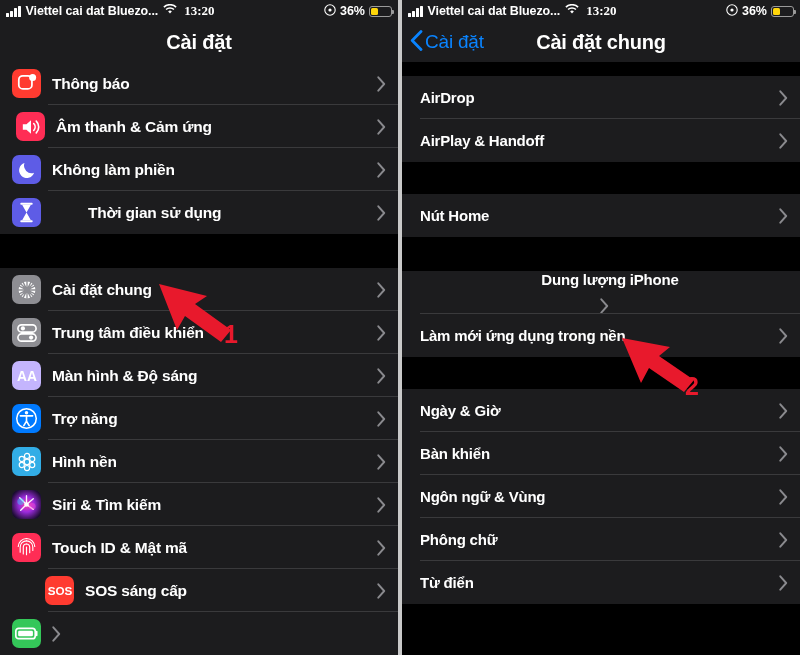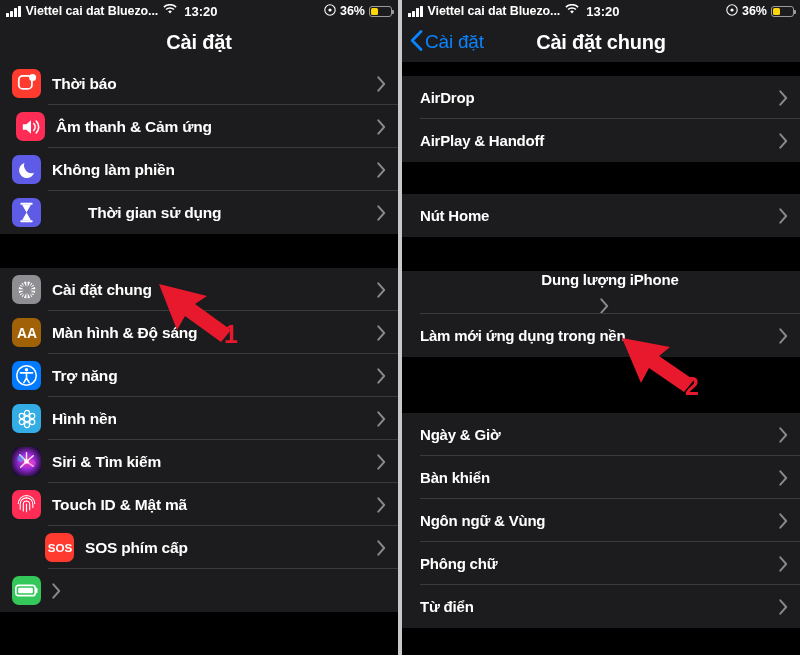--- a/index.html
+++ b/index.html
@@ -79,20 +79,21 @@
     font-size: 12.5px;
     font-weight: bold;
     white-space: nowrap;
     letter-spacing: -0.1px;
   }
   .wifi-icon { display: block; }
   .sb-time {
     font-size: 13px;
     font-weight: bold;
     margin-left: 2px;
+    font-family: Liberation Serif, serif;
   }
   .alarm-icon { display:block; }
   .battery-pct { font-size: 12.5px; font-weight: bold; }
   .battery {
     position: relative;
     width: 23px;
     height: 11px;
     border: 1.3px solid #9a9a9a;
     border-radius: 3px;
     box-sizing: border-box;
@@ -259,21 +260,21 @@
 
     <div class="list-body" id="left-list">
         <div class="group">
           <div class="row row-left" style="height: 43px;">
             <span class="row-icon" style="background:#ff3b30">
               <svg width="21" height="21" viewBox="0 0 24 24">
                 <rect x="3.2" y="3.2" width="15" height="15" rx="4.6" fill="none" stroke="#fff" stroke-width="2"></rect>
                 <circle cx="19" cy="5" r="4" fill="#fff"></circle>
               </svg>
             </span>
-            <span class="row-label">Thời báo</span>
+            <span class="row-label">Thông báo</span>
             <span class="chevron">
               <svg width="9" height="16" viewBox="0 0 9 16">
                 <path d="M1.3 1.3 7.2 8l-5.9 6.7" fill="none" stroke="#8a8a8e" stroke-width="1.9" stroke-linecap="round" stroke-linejoin="round"></path>
               </svg>
             </span>
             <span class="sep"></span>
           </div>
           <div class="row row-left" style="height: 43px; padding-left: 16px;">
             <span class="row-icon" style="background:#ff2d55">
               <svg width="22" height="20" viewBox="0 0 24 22">
@@ -337,21 +338,38 @@
             </span>
             <span class="row-label">Cài đặt chung</span>
             <span class="chevron">
               <svg width="9" height="16" viewBox="0 0 9 16">
                 <path d="M1.3 1.3 7.2 8l-5.9 6.7" fill="none" stroke="#8a8a8e" stroke-width="1.9" stroke-linecap="round" stroke-linejoin="round"></path>
               </svg>
             </span>
             <span class="sep"></span>
           </div>
           <div class="row row-left" style="height: 43px;">
-            <span class="row-icon" style="background:#a16207">
+            <span class="row-icon" style="background:#8e8e93">
+              <svg width="22" height="20" viewBox="0 0 24 22">
+                <rect x="2" y="2" width="20" height="8" rx="4" fill="none" stroke="#fff" stroke-width="1.8"></rect>
+                <circle cx="7.5" cy="6" r="2.3" fill="#fff"></circle>
+                <rect x="2" y="12" width="20" height="8" rx="4" fill="none" stroke="#fff" stroke-width="1.8"></rect>
+                <circle cx="16.5" cy="16" r="2.3" fill="#fff"></circle>
+              </svg>
+            </span>
+            <span class="row-label">Trung tâm điều khiển</span>
+            <span class="chevron">
+              <svg width="9" height="16" viewBox="0 0 9 16">
+                <path d="M1.3 1.3 7.2 8l-5.9 6.7" fill="none" stroke="#8a8a8e" stroke-width="1.9" stroke-linecap="round" stroke-linejoin="round"></path>
+              </svg>
+            </span>
+            <span class="sep"></span>
+          </div>
+          <div class="row row-left" style="height: 43px;">
+            <span class="row-icon" style="background:#c4b5fd">
               <svg width="24" height="18" viewBox="0 0 26 18">
                 <text x="13" y="14.5" font-family="Liberation Sans, sans-serif" font-size="15" font-weight="bold" fill="#fff" text-anchor="middle">AA</text>
               </svg>
             </span>
             <span class="row-label">Màn hình &amp; Độ sáng</span>
             <span class="chevron">
               <svg width="9" height="16" viewBox="0 0 9 16">
                 <path d="M1.3 1.3 7.2 8l-5.9 6.7" fill="none" stroke="#8a8a8e" stroke-width="1.9" stroke-linecap="round" stroke-linejoin="round"></path>
               </svg>
             </span>
@@ -446,21 +464,21 @@
               </svg>
             </span>
             <span class="sep"></span>
           </div>
           <div class="row row-left" style="height: 43px; padding-left: 45px;">
             <span class="row-icon" style="background:#ff3b30">
               <svg width="28" height="16" viewBox="0 0 30 16">
                 <text x="15" y="12.8" font-family="Liberation Sans, sans-serif" font-size="12.5" font-weight="bold" fill="#fff" text-anchor="middle">SOS</text>
               </svg>
             </span>
-            <span class="row-label">SOS phím cấp</span>
+            <span class="row-label">SOS sáng cấp</span>
             <span class="chevron">
               <svg width="9" height="16" viewBox="0 0 9 16">
                 <path d="M1.3 1.3 7.2 8l-5.9 6.7" fill="none" stroke="#8a8a8e" stroke-width="1.9" stroke-linecap="round" stroke-linejoin="round"></path>
               </svg>
             </span>
             <span class="sep"></span>
           </div>
           <div class="row row-left" style="height: 43px;">
             <span class="row-icon" style="background:#34c759">
               <svg width="24" height="13" viewBox="0 0 26 13">
@@ -584,21 +602,21 @@
             <span class="row-label">Làm mới ứng dụng trong nền</span>
             <span class="chevron">
               <svg width="9" height="16" viewBox="0 0 9 16">
                 <path d="M1.3 1.3 7.2 8l-5.9 6.7" fill="none" stroke="#8a8a8e" stroke-width="1.9" stroke-linecap="round" stroke-linejoin="round"></path>
               </svg>
             </span>
           </div>
         </div>
         <div class="gap" style="height: 32px;"></div>
         <div class="group">
-          <div class="row row-right" style="height: 43px; margin-top: 24px;">
+          <div class="row row-right" style="height: 43px;">
             <span class="row-label">Ngày &amp; Giờ</span>
             <span class="chevron">
               <svg width="9" height="16" viewBox="0 0 9 16">
                 <path d="M1.3 1.3 7.2 8l-5.9 6.7" fill="none" stroke="#8a8a8e" stroke-width="1.9" stroke-linecap="round" stroke-linejoin="round"></path>
               </svg>
             </span>
             <span class="sep"></span>
           </div>
           <div class="row row-right" style="height: 43px;">
             <span class="row-label">Bàn khiển</span>

